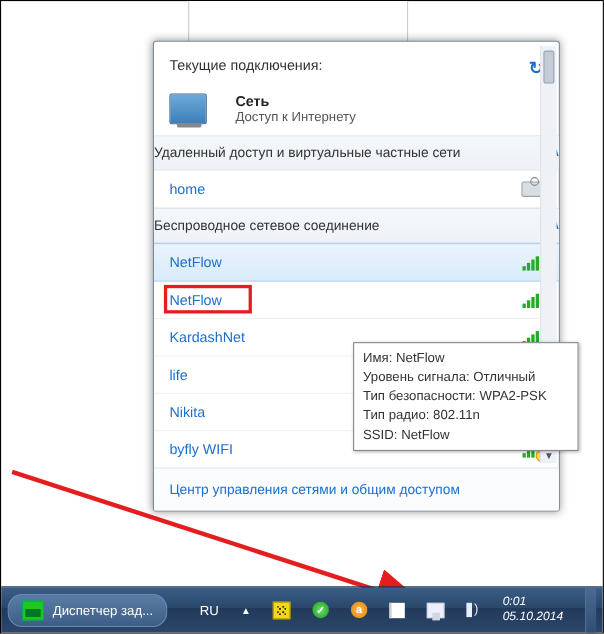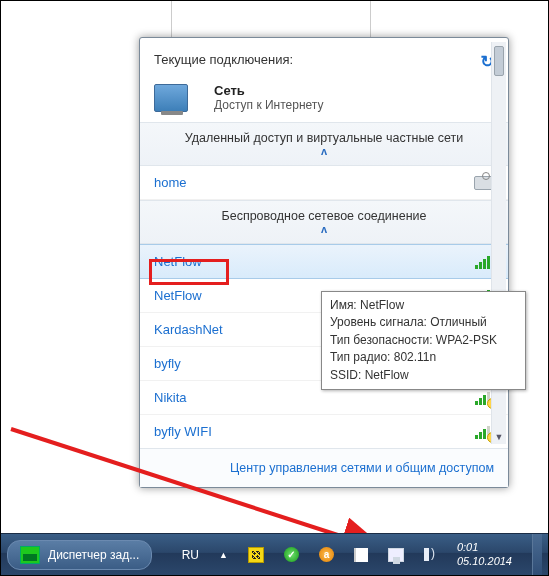--- a/index.html
+++ b/index.html
@@ -38,21 +38,20 @@
   .cn-name { font-weight:bold; font-size:13px; color:#222;}
   .cn-sub { color:#555; font-size:12px;}
   .section-head {
     border-top:1px solid #e0e6ec;
     border-bottom:1px solid #e0e6ec;
     background: linear-gradient(#f4f7fa,#eef2f7);
     padding: 8px 0;
     color:#333;
     display:flex; justify-content:space-between; align-items:center;
     font-size:12.5px;
-    flex-direction:column;
   }
   .chev { color:#2a6cc0; font-size:11px; font-weight:bold;}
   .row {
     padding: 9px 14px;
     display:flex; justify-content:space-between; align-items:center;
     color:#1b6fd0;
     cursor:pointer;
     border-bottom:1px solid #f1f1f1;
     font-size:13px;
   }
@@ -65,39 +64,40 @@
   .bar { width:3px; background:#2aa82a; }
   .bar.dim { background:#cfd3c8; }
   .b1{height:4px}.b2{height:7px}.b3{height:10px}.b4{height:13px}.b5{height:16px}
   .modem-icon { width:20px;height:14px;background:#d9dee3;border:1px solid #9aa4ad;border-radius:2px;position:relative;}
   .modem-icon::before{content:"";position:absolute;top:-5px;left:7px;width:6px;height:6px;border:1px solid #888;border-radius:50%;}
   .signal-wrap{position:relative;}
   .warn-badge{position:absolute;right:-4px;bottom:-4px;width:11px;height:11px;background:#ffd54a;border:1px solid #c9a400;border-radius:50%;font-size:8px;line-height:10px;text-align:center;color:#665500;font-weight:bold;}
   .footer-link {
     border-top:1px solid #e0e6ec;
     padding:12px 14px;
-    text-align:right;
+    text-align:left;
     color:#1b6fd0;
     font-size:12.5px;
     cursor:pointer;
     background:#fafcfe;
   }
   .scroll { position:absolute; top:4px; right:2px; bottom:4px; width:15px; background:#eef1f5; border-left:1px solid #dfe4ea; }
   .scroll .thumb{position:absolute;top:4px;left:2px;right:2px;height:30px;background:#c3ccd6;border:1px solid #9aa4ad;border-radius:2px;}
   .scroll .arrow{position:absolute;left:0;right:0;height:15px;display:flex;align-items:center;justify-content:center;color:#556;font-size:9px;}
   .red-box { position:absolute; border:3px solid #e41e1e; }
   .tooltip {
     position:absolute;
     background:#fff;
     border:1px solid #888;
     padding:5px 8px;
     font-size:12px;
     color:#333;
     line-height:1.45;
     box-shadow:1px 1px 3px rgba(0,0,0,.3);
+    margin-top:20px;
   }
   .arrow-svg{position:absolute;pointer-events:none;}
   
   .taskbar {
     position:absolute;left:0;right:0;bottom:0;height:42px;
     background: linear-gradient(#3a5e86,#2b476b 45%,#22395a 46%,#2b476b);
     border-top:1px solid #1b2d46;
     display:flex;align-items:center;color:#fff;font-size:12px;
   }
   .tb-btn{display:flex;align-items:center;gap:8px;padding:4px 12px;margin-left:6px;background:linear-gradient(#5a7da5,#3b5d86);border:1px solid #6b8ab0;border-radius:13px;height:30px;}
@@ -177,21 +177,21 @@
       <span>KardashNet</span>
       <span class="signal">
           <span class="bar b1"></span>
           <span class="bar b2"></span>
           <span class="bar b3"></span>
           <span class="bar b4"></span>
           <span class="bar dim b5"></span>
         </span>
     </div>
     <div class="row">
-      <span>byfly</span>
+      <span>life</span>
       <span class="signal">
           <span class="bar b1"></span>
           <span class="bar b2"></span>
           <span class="bar b3"></span>
           <span class="bar b4"></span>
           <span class="bar dim b5"></span>
         </span>
     </div>
     <div class="row">
       <span>Nikita</span>

